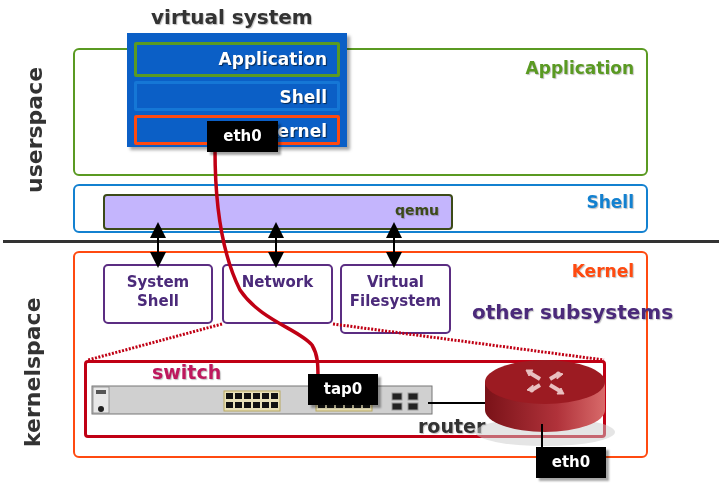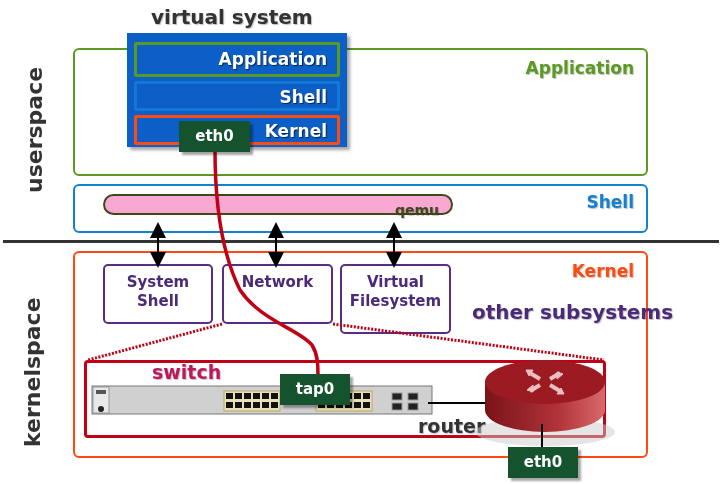--- a/index.html
+++ b/index.html
@@ -1,40 +1,40 @@
 <!DOCTYPE html>
 <html><head>
 <meta charset="utf-8">
 <style>
   html, body { margin:0; padding:0; background:#ffffff; }
   body { width:720px; height:484px; position:relative; overflow:hidden; font-family:"DejaVu Sans", sans-serif; }
   .abs { position:absolute; }
   .box { position:absolute; box-sizing:border-box; border-radius:6px; }
   .lbl { position:absolute; font-weight:bold; white-space:nowrap; text-shadow:1px 1px 1px rgba(0,0,0,0.25); }
   .vlabel { position:absolute; font-weight:bold; font-size:22px; color:#333; transform:rotate(-90deg); transform-origin:left top; white-space:nowrap; }
-  .redtag { position:absolute; background:#14532d; color:#fff; font-weight:bold; font-size:15px; text-align:center; box-shadow:3px 3px 2px rgba(0,0,0,0.35); line-height:30px; }
+  .redtag { position:absolute; background:#000000; color:#fff; font-weight:bold; font-size:15px; text-align:center; box-shadow:3px 3px 2px rgba(0,0,0,0.35); line-height:30px;margin-left:28px; }
   .sub { position:absolute; box-sizing:border-box; border:2px solid #5b2d82; border-radius:5px; color:#4b2a7a; font-weight:bold; font-size:15px; text-align:center; line-height:19px; padding-top:7px; background:#fff; }
 </style>
 </head>
 <body>
 
 <div class="abs" style="left:3px;top:240px;width:716px;height:3px;background:#333;"></div>
 
 <div class="vlabel" style="left:22px;top:193px;">userspace</div>
 <div class="vlabel" style="left:20px;top:447px;">kernelspace</div>
 
 <div class="box" style="left:73px;top:48px;width:575px;height:128px;border:2px solid #5a9a22;">
   <span class="lbl" style="right:12px;top:8px;font-size:17px;color:#5a9a22;">Application</span>
 </div>
 
 <div class="box" style="left:73px;top:184px;width:575px;height:49px;border:2px solid #1381d0;">
   <span class="lbl" style="right:12px;top:6px;font-size:17px;color:#1381d0;">Shell</span>
 </div>
 
-<div class="box" style="left:103px;top:194px;width:350px;height:21px;border:2px solid #3c4a18;background:#f9a8d4;border-radius:12px;">
+<div class="box" style="left:103px;top:194px;width:350px;height:36px;border:2px solid #3c4a18;background:#c4b5fd;border-radius:4px;">
   <span class="lbl" style="right:12px;top:6px;font-size:14px;color:#3c4a18;">qemu</span>
 </div>
 
 <div class="box" style="left:73px;top:251px;width:575px;height:207px;border:2px solid #ff4a10;">
   <span class="lbl" style="right:12px;top:8px;font-size:17px;color:#ff4a10;">Kernel</span>
 </div>
 
 <div class="sub" style="left:103px;top:264px;width:110px;height:60px;">
   <div>System</div>
   <div>Shell</div>

